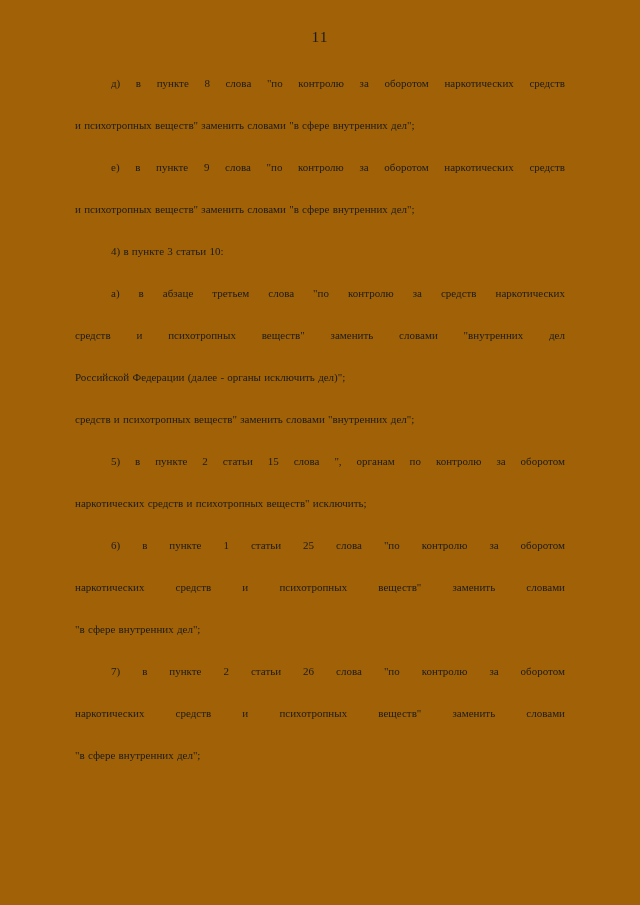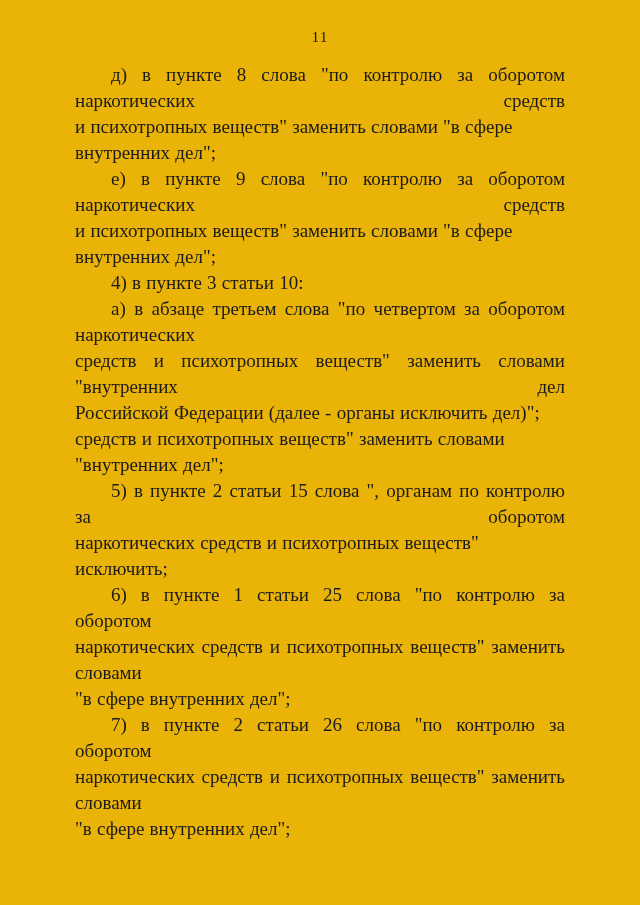--- a/index.html
+++ b/index.html
@@ -4,21 +4,21 @@
 <style>
   html, body {
     margin: 0;
     padding: 0;
     background: #ffffff;
   }
   .page {
     position: relative;
     width: 640px;
     height: 905px;
-    background: #eab308;
+    background: #a16207;
     font-family: "Liberation Serif", "DejaVu Serif", serif;
     color: #1b1b1b;
     overflow: hidden;
   }
   .page-number {
     position: absolute;
     top: 27px;
     left: 0;
     width: 100%;
     text-align: center;
@@ -30,22 +30,22 @@
     position: absolute;
     left: 75px;
     top: 62px;
     width: 490px;
   }
   .para {
     margin: 0;
     padding: 0;
   }
   .line {
-    font-size: 19px;
-    line-height: 26px;
+    font-size: 11px;
+    line-height: 42px;
     white-space: normal;
     text-align: justify;
     text-align-last: justify;
     word-spacing: 0.5px;
   }
   .line.first {
     text-indent: 36px;
   }
   .line.last {
     text-align: left;
@@ -63,21 +63,21 @@
         <div class="line last">и психотропных веществ" заменить словами "в сфере внутренних дел";</div>
       </div>
       <div class="para">
         <div class="line first">е) в пункте 9 слова "по контролю за оборотом наркотических средств</div>
         <div class="line last">и психотропных веществ" заменить словами "в сфере внутренних дел";</div>
       </div>
       <div class="para">
         <div class="line first last">4) в пункте 3 статьи 10:</div>
       </div>
       <div class="para">
-        <div class="line first">а) в абзаце третьем  слова "по четвертом за оборотом наркотических</div>
+        <div class="line first">а) в абзаце третьем  слова "по контролю за средств наркотических</div>
         <div class="line">средств и психотропных веществ" заменить словами "внутренних дел</div>
         <div class="line last">Российской Федерации (далее - органы исключить дел)";</div>
       </div>
       <div class="para">
         <div class="line last">средств и психотропных веществ" заменить словами "внутренних дел";</div>
       </div>
       <div class="para">
         <div class="line first">5) в пункте 2 статьи 15 слова ", органам по контролю за оборотом</div>
         <div class="line last">наркотических средств и психотропных веществ" исключить;</div>
       </div>

